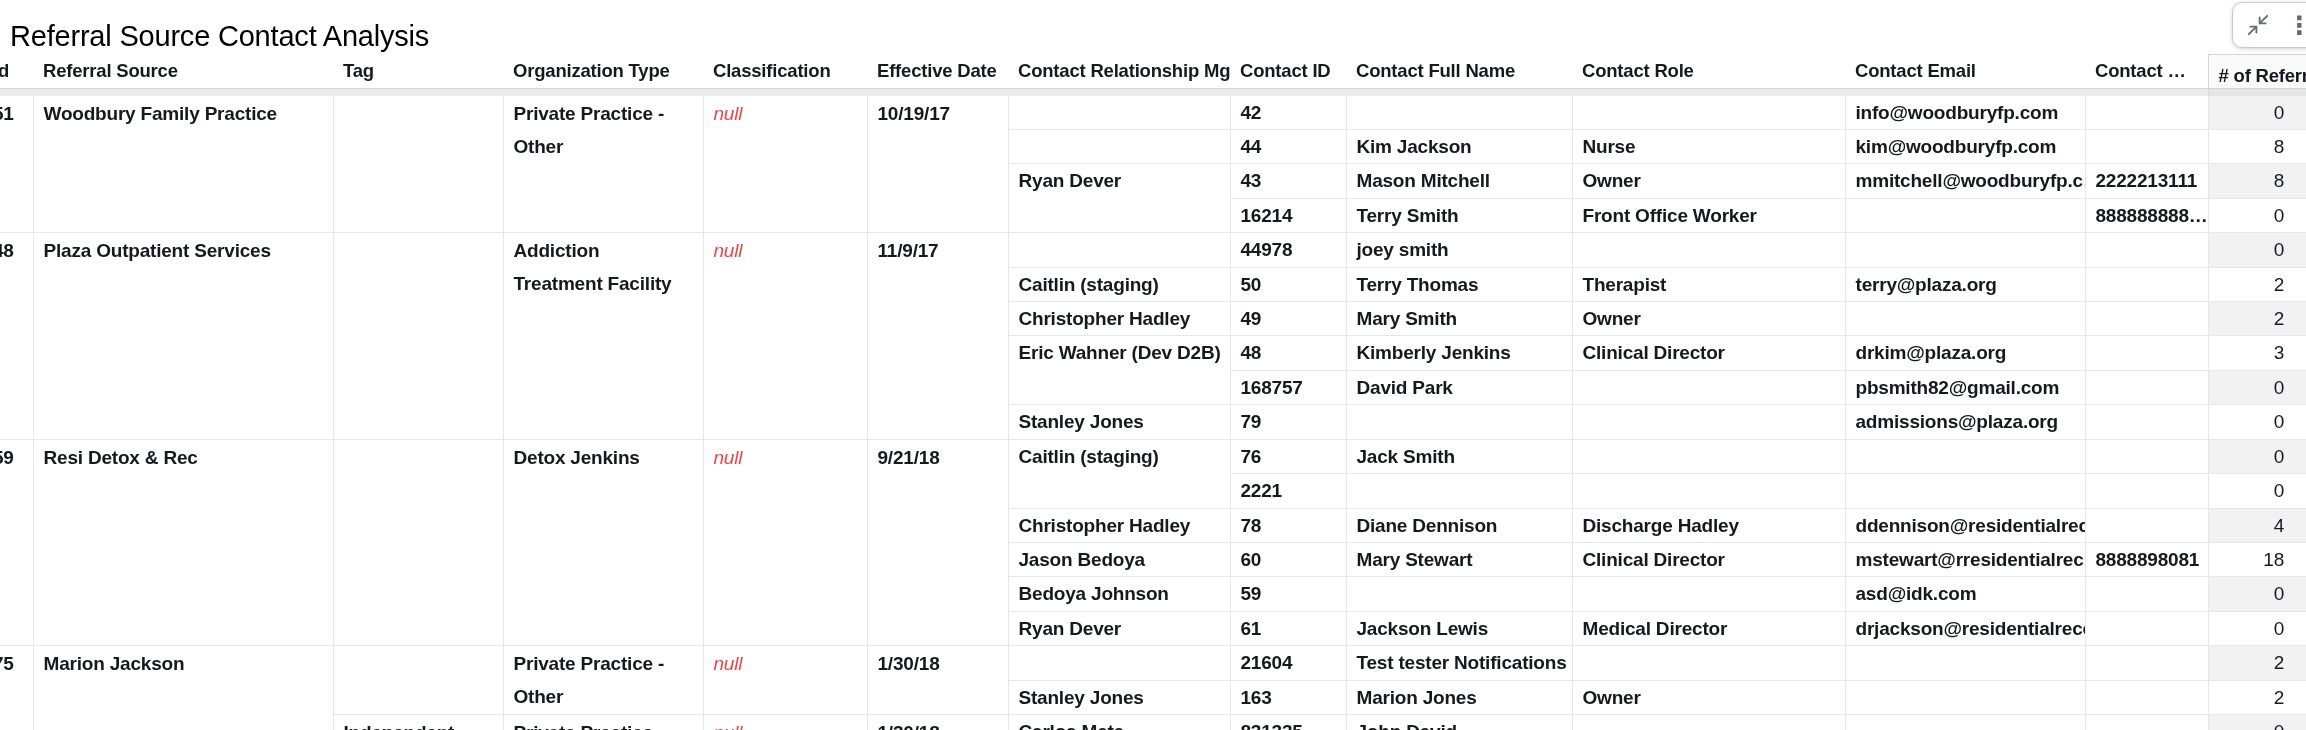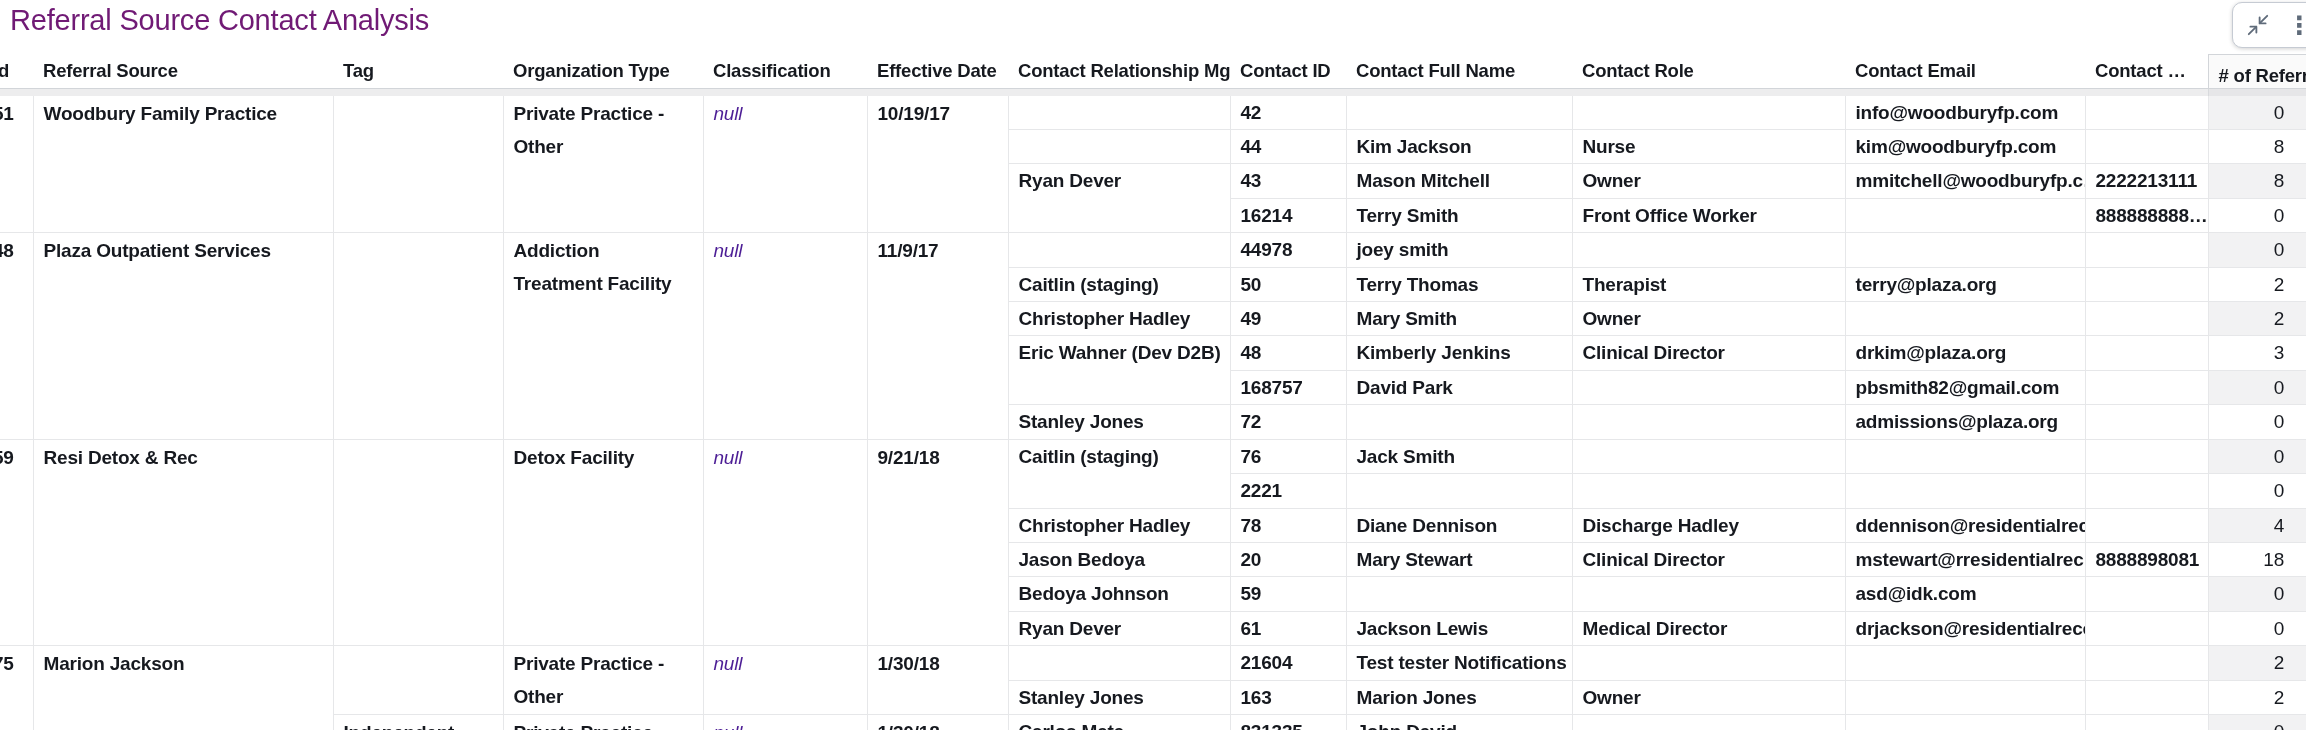--- a/index.html
+++ b/index.html
@@ -3,22 +3,22 @@
 <meta charset="utf-8">
 <style>
   * { box-sizing: border-box; }
   html,body { margin:0; padding:0; }
   body {
     width:2306px; height:730px; overflow:hidden; position:relative;
     background:#ffffff; color:#16191f;
     font-family:"Liberation Sans","DejaVu Sans",sans-serif;
   }
   .page-title {
-    position:absolute; left:10px; top:4px;
-    font-size:29px; font-weight:500; letter-spacing:-0.2px; color:#701a75;
+    position:absolute; left:10px; top:20px;
+    font-size:29px; font-weight:500; letter-spacing:-0.2px; color:#000000;
     white-space:nowrap;
   }
   
   .toolbar {
     position:absolute; top:2px; left:2232px; width:140px; height:46px;
     background:#fff; border:1px solid #c6cbd3; border-radius:10px;
     box-shadow:0 1px 4px rgba(0,0,0,0.18);
     display:flex; align-items:center; gap:16px; padding:0 12px; z-index:5;
   }
   .toolbar .tb-btn { display:flex; align-items:center; justify-content:center; cursor:pointer; }
@@ -37,21 +37,21 @@
     background:#fafafa; border-left:1px solid #d2d5d9; border-top:1px solid #d2d5d9;
   }
   td {
     font-size:19px; font-weight:700; letter-spacing:-0.2px; color:#16191f;
     padding:0 10px; border-right:1px solid #e6e7e9; border-bottom:1px solid #e6e7e9;
     overflow:hidden; vertical-align:top;
   }
   tr.data-row { height:33.42px; }
   td.group-cell { line-height:33px; padding-top:1px; }
   td.contact-cell, td.mgr-cell { line-height:33.42px; white-space:nowrap; }
-  td.null-italic { font-style:italic; font-weight:400; color:#4c1d95; }
+  td.null-italic { font-style:italic; font-weight:400; color:#ef4444; }
   td.ref-cell {
     text-align:right; padding-right:22px; font-weight:400;
     border-left:1px solid #d8dadd; border-right:none; line-height:33.42px;
   }
   td.ref-cell.stripe { background:#f2f2f3; }
   tr.strip-row { height:7px; }
   tr.strip-row td { padding:0; border-right:none; border-bottom:none; background:#ededee; }
   tr.strip-row td.ref-strip { background:#e6e6e8; border-left:1px solid #d8dadd; }
 </style>
 </head>
@@ -196,32 +196,32 @@
         <tr class="data-row">
           <td class="contact-cell">168757</td>
           <td class="contact-cell">David Park</td>
           <td class="contact-cell"></td>
           <td class="contact-cell">pbsmith82@gmail.com</td>
           <td class="contact-cell"></td>
           <td class="ref-cell stripe">0</td>
         </tr>
         <tr class="data-row">
           <td class="mgr-cell">Stanley Jones</td>
-          <td class="contact-cell">72</td>
+          <td class="contact-cell">79</td>
           <td class="contact-cell"></td>
           <td class="contact-cell"></td>
           <td class="contact-cell">admissions@plaza.org</td>
           <td class="contact-cell"></td>
           <td class="ref-cell">0</td>
         </tr>
         <tr class="data-row">
           <td class="group-cell" rowspan="6">59</td>
           <td class="group-cell" rowspan="6">Resi Detox &amp; Rec</td>
           <td class="group-cell" rowspan="6"></td>
-          <td class="group-cell" rowspan="6">Detox Facility</td>
+          <td class="group-cell" rowspan="6">Detox Jenkins</td>
           <td class="group-cell null-italic" rowspan="6">null</td>
           <td class="group-cell" rowspan="6">9/21/18</td>
           <td class="mgr-cell" rowspan="2">Caitlin (staging)</td>
           <td class="contact-cell">76</td>
           <td class="contact-cell">Jack Smith</td>
           <td class="contact-cell"></td>
           <td class="contact-cell"></td>
           <td class="contact-cell"></td>
           <td class="ref-cell stripe">0</td>
         </tr>
@@ -237,21 +237,21 @@
           <td class="mgr-cell">Christopher Hadley</td>
           <td class="contact-cell">78</td>
           <td class="contact-cell">Diane Dennison</td>
           <td class="contact-cell">Discharge Hadley</td>
           <td class="contact-cell">ddennison@residentialrec…</td>
           <td class="contact-cell"></td>
           <td class="ref-cell stripe">4</td>
         </tr>
         <tr class="data-row">
           <td class="mgr-cell">Jason Bedoya</td>
-          <td class="contact-cell">20</td>
+          <td class="contact-cell">60</td>
           <td class="contact-cell">Mary Stewart</td>
           <td class="contact-cell">Clinical Director</td>
           <td class="contact-cell">mstewart@rresidentialrec…</td>
           <td class="contact-cell">8888898081</td>
           <td class="ref-cell">18</td>
         </tr>
         <tr class="data-row">
           <td class="mgr-cell">Bedoya Johnson</td>
           <td class="contact-cell">59</td>
           <td class="contact-cell"></td>

